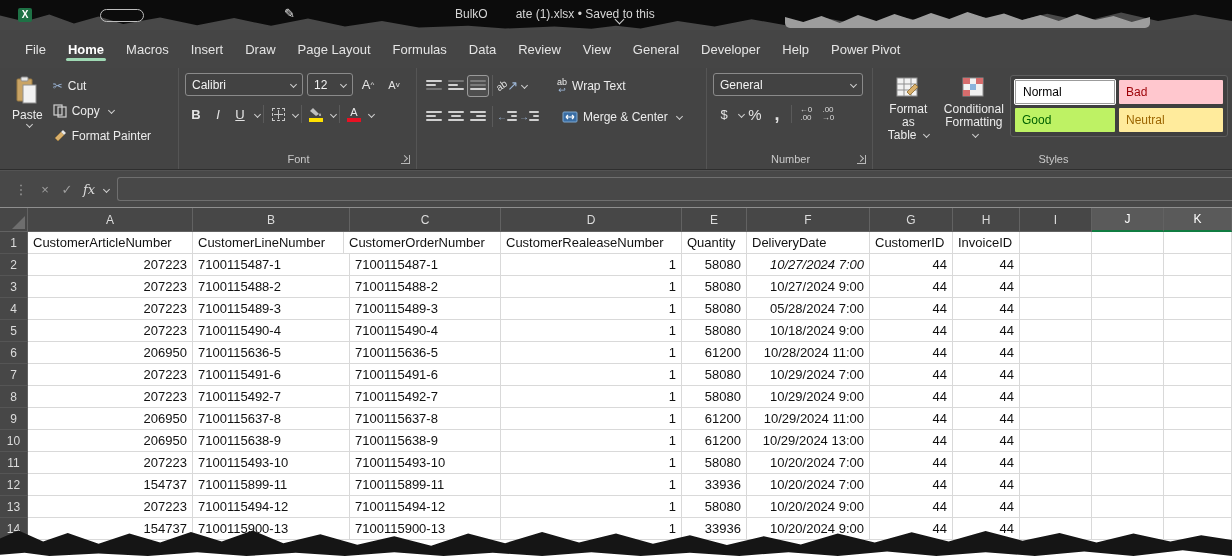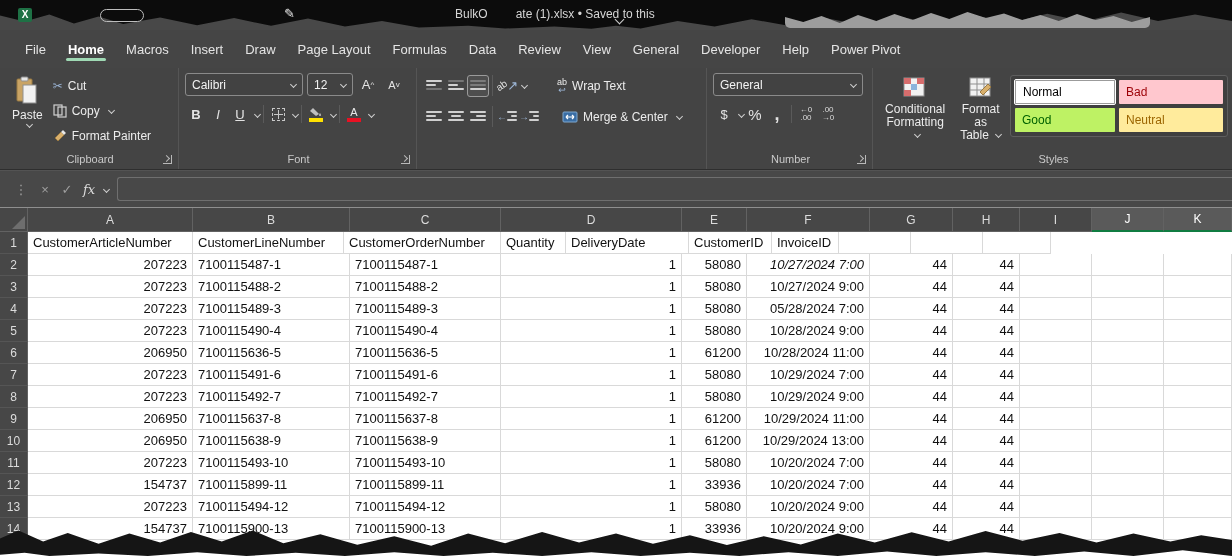--- a/index.html
+++ b/index.html
@@ -152,24 +152,20 @@
           </div>
           <div class="smallrow">
             <svg width="14" height="14" viewBox="0 0 14 14">
               <path d="M2 9 L8 3 L11 6 L5 12 Z" fill="#d9b06c" stroke="#9a7a43"></path>
               <path d="M8 3 L10 1 L13 4 L11 6" fill="#e8e8e8" stroke="#8f8f8f"></path>
             </svg>
             <span>Format Painter</span>
           </div>
         </div>
       </div>
-      <div class="rgroup-footer">
-          <span>Clipboard</span>
-          <span class="launcher"></span>
-        </div>
     </div>
 
     <div class="rgroup" style="width:238px;">
       <div class="rgroup-body" style="flex-direction:column;">
         <div style="display:flex; gap:4px; align-items:center;">
           <div class="combo" style="width:118px;">
               <span>Calibri</span>
               <span class="chev small"></span>
             </div>
           <div class="combo" style="width:46px;">
@@ -352,37 +348,37 @@
         </div>
       </div>
       <div class="rgroup-footer">
           <span>Number</span>
           <span class="launcher"></span>
         </div>
     </div>
 
     <div class="rgroup" style="flex:1; overflow:hidden;">
       <div class="rgroup-body">
+        <div class="bigbtn">
+          <svg width="26" height="24" viewBox="0 0 26 24">
+            <rect x="2" y="2" width="20" height="18" fill="#f2f2f2" stroke="#8f8f8f"></rect>
+            <path d="M2 8 h20 M2 14 h20 M9 2 v18 M16 2 v18" stroke="#8f8f8f" fill="none"></path>
+            <path d="M12 16 L20 8 L23 11 L15 19 Z" fill="#d9b06c" stroke="#9a7a43"></path>
+          </svg>
+          <span class="lbl"><span>Format as</span><br><span>Table</span> <span class="chev small"></span></span>
+        </div>
         <div class="bigbtn">
           <svg width="26" height="24" viewBox="0 0 26 24">
             <rect x="2" y="2" width="20" height="18" fill="#f2f2f2" stroke="#8f8f8f"></rect>
             <rect x="2" y="2" width="7" height="6" fill="#d66d6d"></rect>
               <rect x="15" y="2" width="7" height="6" fill="#d66d6d"></rect>
             <rect x="9" y="8" width="6" height="6" fill="#8ab4dd"></rect>
               <rect x="2" y="14" width="7" height="6" fill="#d66d6d"></rect>
           </svg>
           <span class="lbl"><span>Conditional</span><br><span>Formatting</span> <span class="chev small"></span></span>
-        </div>
-        <div class="bigbtn">
-          <svg width="26" height="24" viewBox="0 0 26 24">
-            <rect x="2" y="2" width="20" height="18" fill="#f2f2f2" stroke="#8f8f8f"></rect>
-            <path d="M2 8 h20 M2 14 h20 M9 2 v18 M16 2 v18" stroke="#8f8f8f" fill="none"></path>
-            <path d="M12 16 L20 8 L23 11 L15 19 Z" fill="#d9b06c" stroke="#9a7a43"></path>
-          </svg>
-          <span class="lbl"><span>Format as</span><br><span>Table</span> <span class="chev small"></span></span>
         </div>
         <div class="gallery" id="styles-gallery">
             <div class="gcell normal" style="background: rgb(255, 255, 255); color: rgb(0, 0, 0);">Normal</div>
             <div class="gcell" style="background: rgb(255, 199, 206); color: rgb(156, 0, 6);">Bad</div>
             <div class="gcell" style="background: #bef264; color: rgb(0, 97, 0); text-align: right;">Good</div>
             <div class="gcell" style="background: rgb(255, 235, 156); color: rgb(156, 101, 0);">Neutral</div>
           </div>
       </div>
       <div class="rgroup-footer">
           <span>Styles</span>
@@ -414,20 +410,21 @@
         <div class="hcell" style="width: 67px;">H</div>
         <div class="hcell" style="width: 72px;">I</div>
         <div class="hcell sel" style="width: 72px;">J</div>
         <div class="hcell sel" style="width: 68px;">K</div>
       </div>
       <div class="gc-row">
         <div class="rhead">1</div>
         <div class="cell" style="width: 165px;">CustomerArticleNumber</div>
         <div class="cell" style="width: 151px;">CustomerLineNumber</div>
         <div class="cell" style="width: 157px;">CustomerOrderNumber</div>
+        <div class="cell" style="width: 181px;">CustomerRealeaseNumber</div>
         <div class="cell" style="width: 65px;">Quantity</div>
         <div class="cell" style="width: 123px;">DeliveryDate</div>
         <div class="cell" style="width: 83px;">CustomerID</div>
         <div class="cell" style="width: 67px;">InvoiceID</div>
         <div class="cell" style="width: 72px;"></div>
         <div class="cell" style="width: 72px;"></div>
         <div class="cell" style="width: 68px;"></div>
       </div>
       <div class="gc-row">
         <div class="rhead">2</div>
@@ -471,21 +468,21 @@
         <div class="cell" style="width: 72px;"></div>
         <div class="cell" style="width: 68px;"></div>
       </div>
       <div class="gc-row">
         <div class="rhead">5</div>
         <div class="cell r" style="width: 165px;">207223</div>
         <div class="cell" style="width: 157px;">7100115490-4</div>
         <div class="cell" style="width: 151px;">7100115490-4</div>
         <div class="cell r" style="width: 181px;">1</div>
         <div class="cell r" style="width: 65px;">58080</div>
-        <div class="cell r" style="width: 123px;">10/28/2024 9:00</div>
+        <div class="cell r" style="width: 123px;">10/18/2024 9:00</div>
         <div class="cell r" style="width: 83px;">44</div>
         <div class="cell r" style="width: 67px;">44</div>
         <div class="cell" style="width: 72px;"></div>
         <div class="cell" style="width: 72px;"></div>
         <div class="cell" style="width: 68px;"></div>
       </div>
       <div class="gc-row">
         <div class="rhead">6</div>
         <div class="cell r" style="width: 165px;">206950</div>
         <div class="cell" style="width: 157px;">7100115636-5</div>

